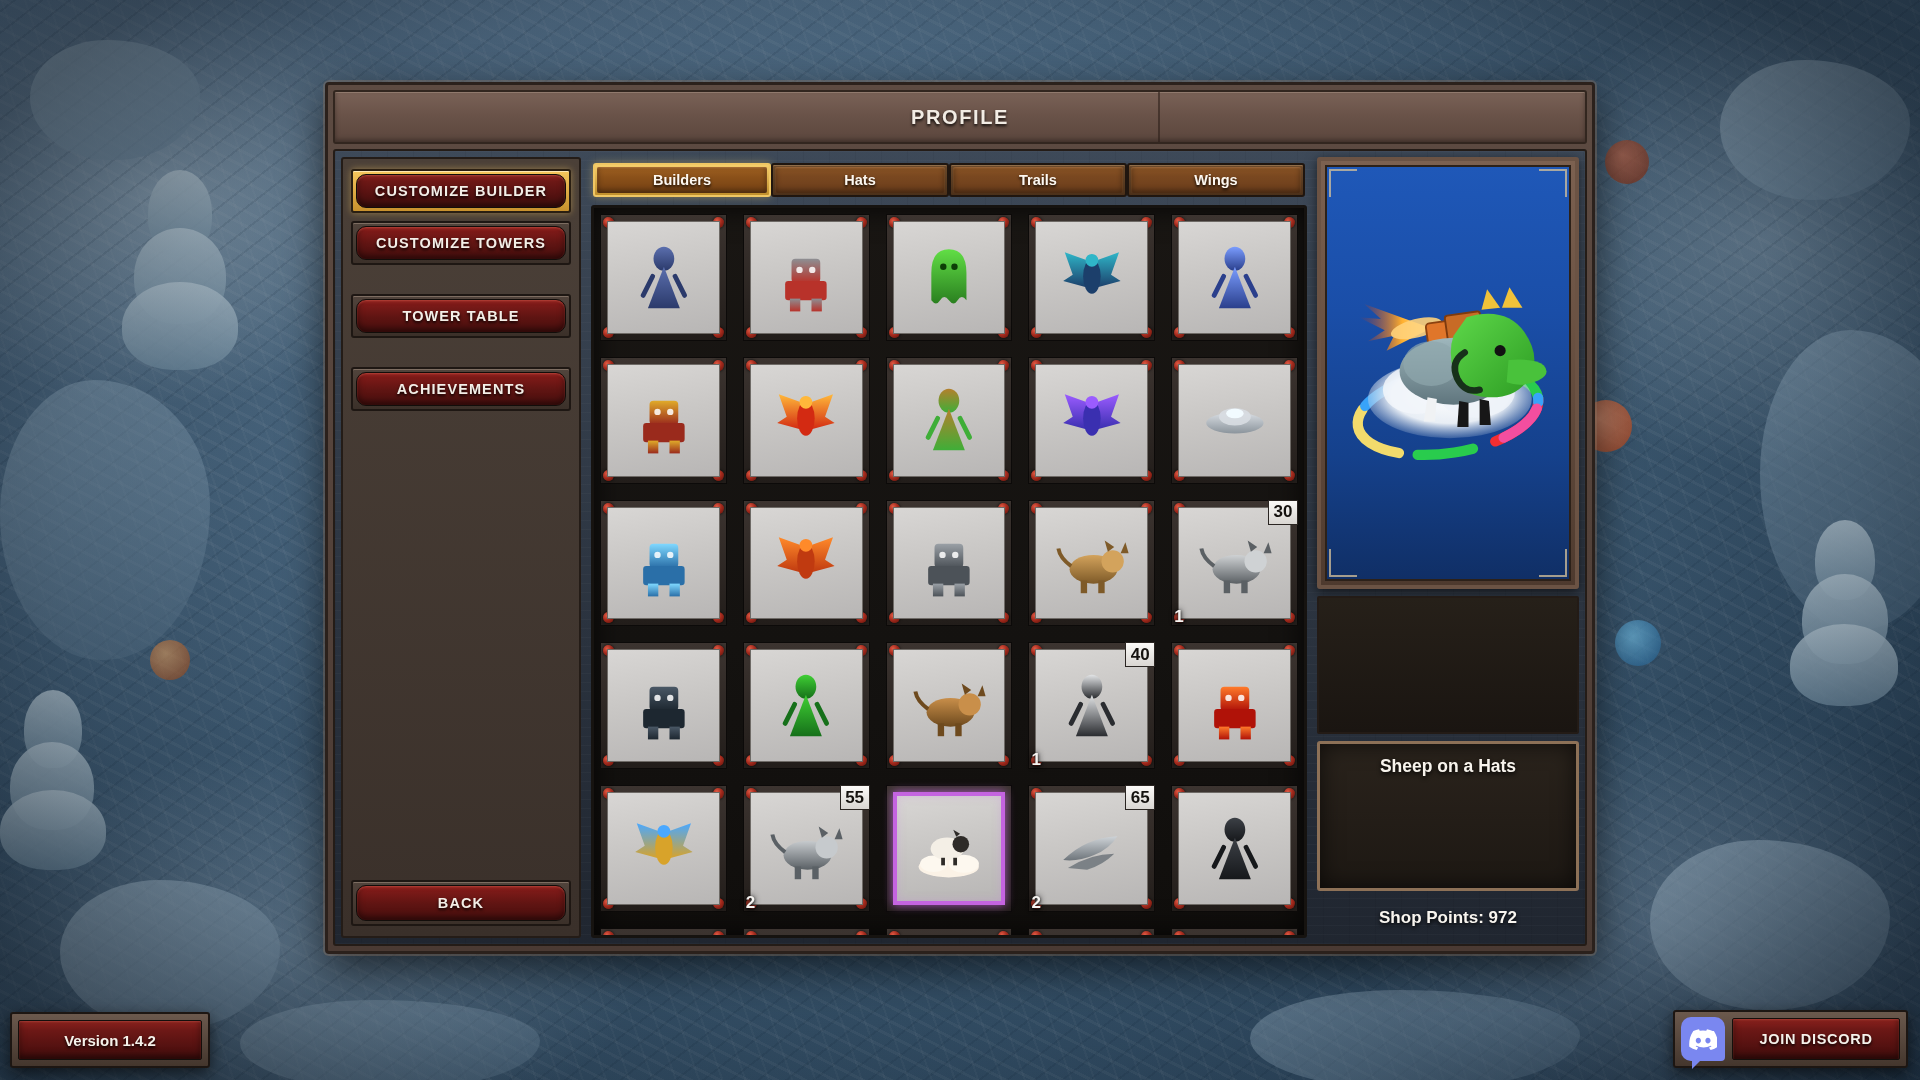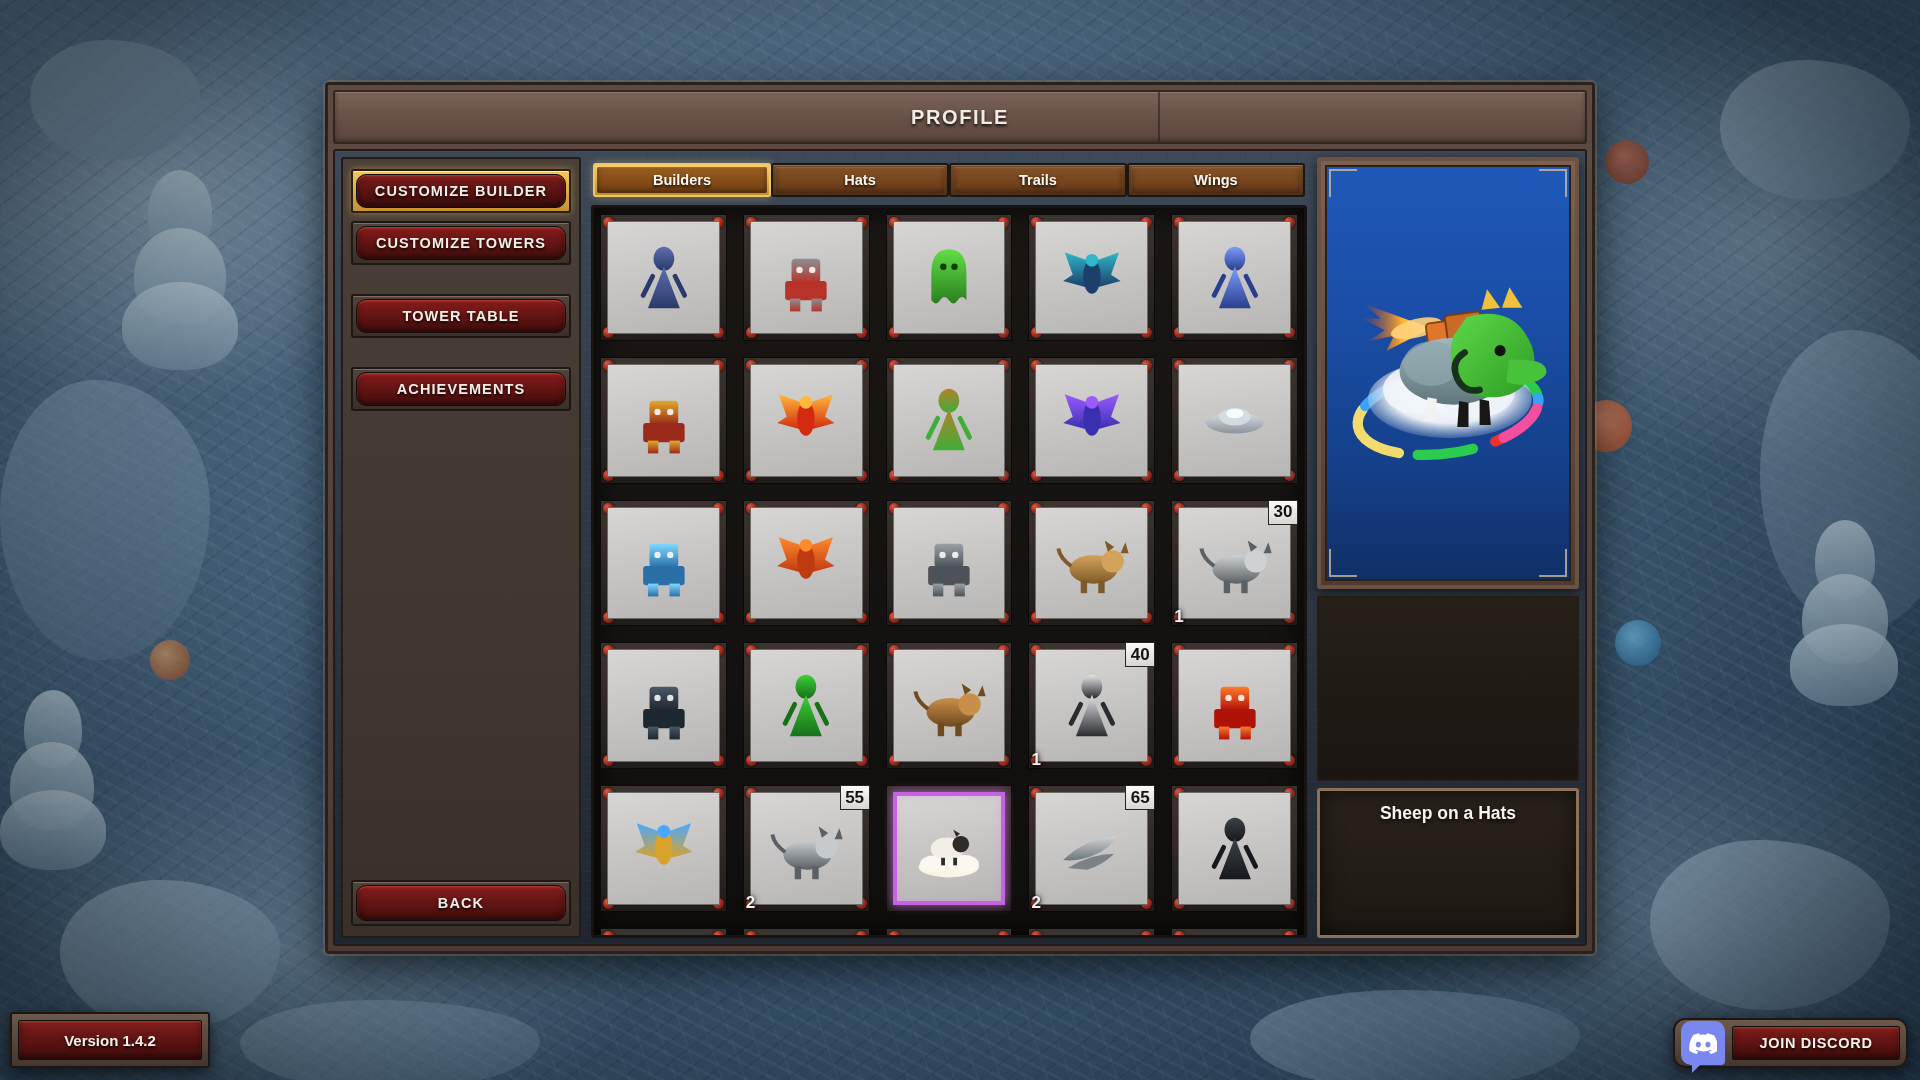--- a/index.html
+++ b/index.html
@@ -285,23 +285,23 @@
   .version-inner {
     height:100%; border:1px solid #140f0c; border-radius:2px;
     background:linear-gradient(180deg,#8d221e 0%,#6d1816 25%,#531110 70%,#400d0c 100%);
     display:flex; align-items:center; justify-content:center;
     box-shadow:inset 0 1px 2px rgba(255,130,110,.3), inset 0 -3px 7px rgba(0,0,0,.5);
   }
   .version-inner span { color:#f5f1ea; font-size:15px; font-weight:bold; text-shadow:0 2px 3px rgba(0,0,0,.9); }
 
   .discord-wrap {
     position:absolute; right:12px; bottom:12px;
-    height:50px; width:235px;
+    height:58px; width:235px;
     background:linear-gradient(180deg,#6b594d,#44362d);
-    border:2px solid #1d1612; border-radius:12px;
+    border:2px solid #1d1612; border-radius:3px;
     padding:6px; display:flex; align-items:center; gap:7px;
     box-shadow:0 5px 16px rgba(0,0,0,.6);
   }
   .dc-icon {
     width:44px; height:44px; flex:0 0 44px;
     background:#7a87f0; border-radius:10px 10px 4px 10px;
     display:flex; align-items:center; justify-content:center;
     position:relative;
   }
   .dc-icon::after{
@@ -1117,20 +1117,21 @@
           </svg>
         </div>
       </div>
 
       <div class="gap-panel"></div>
 
       <div class="namebox">
         <div class="nm">Sheep on a Hats</div>
       </div>
 
+      <div class="shoppts">Shop Points: 972</div>
     </div>
 
   </div>
 </div>
 
 <div class="version-wrap">
   <div class="version-inner">
     <span>Version 1.4.2</span>
   </div>
 </div>

